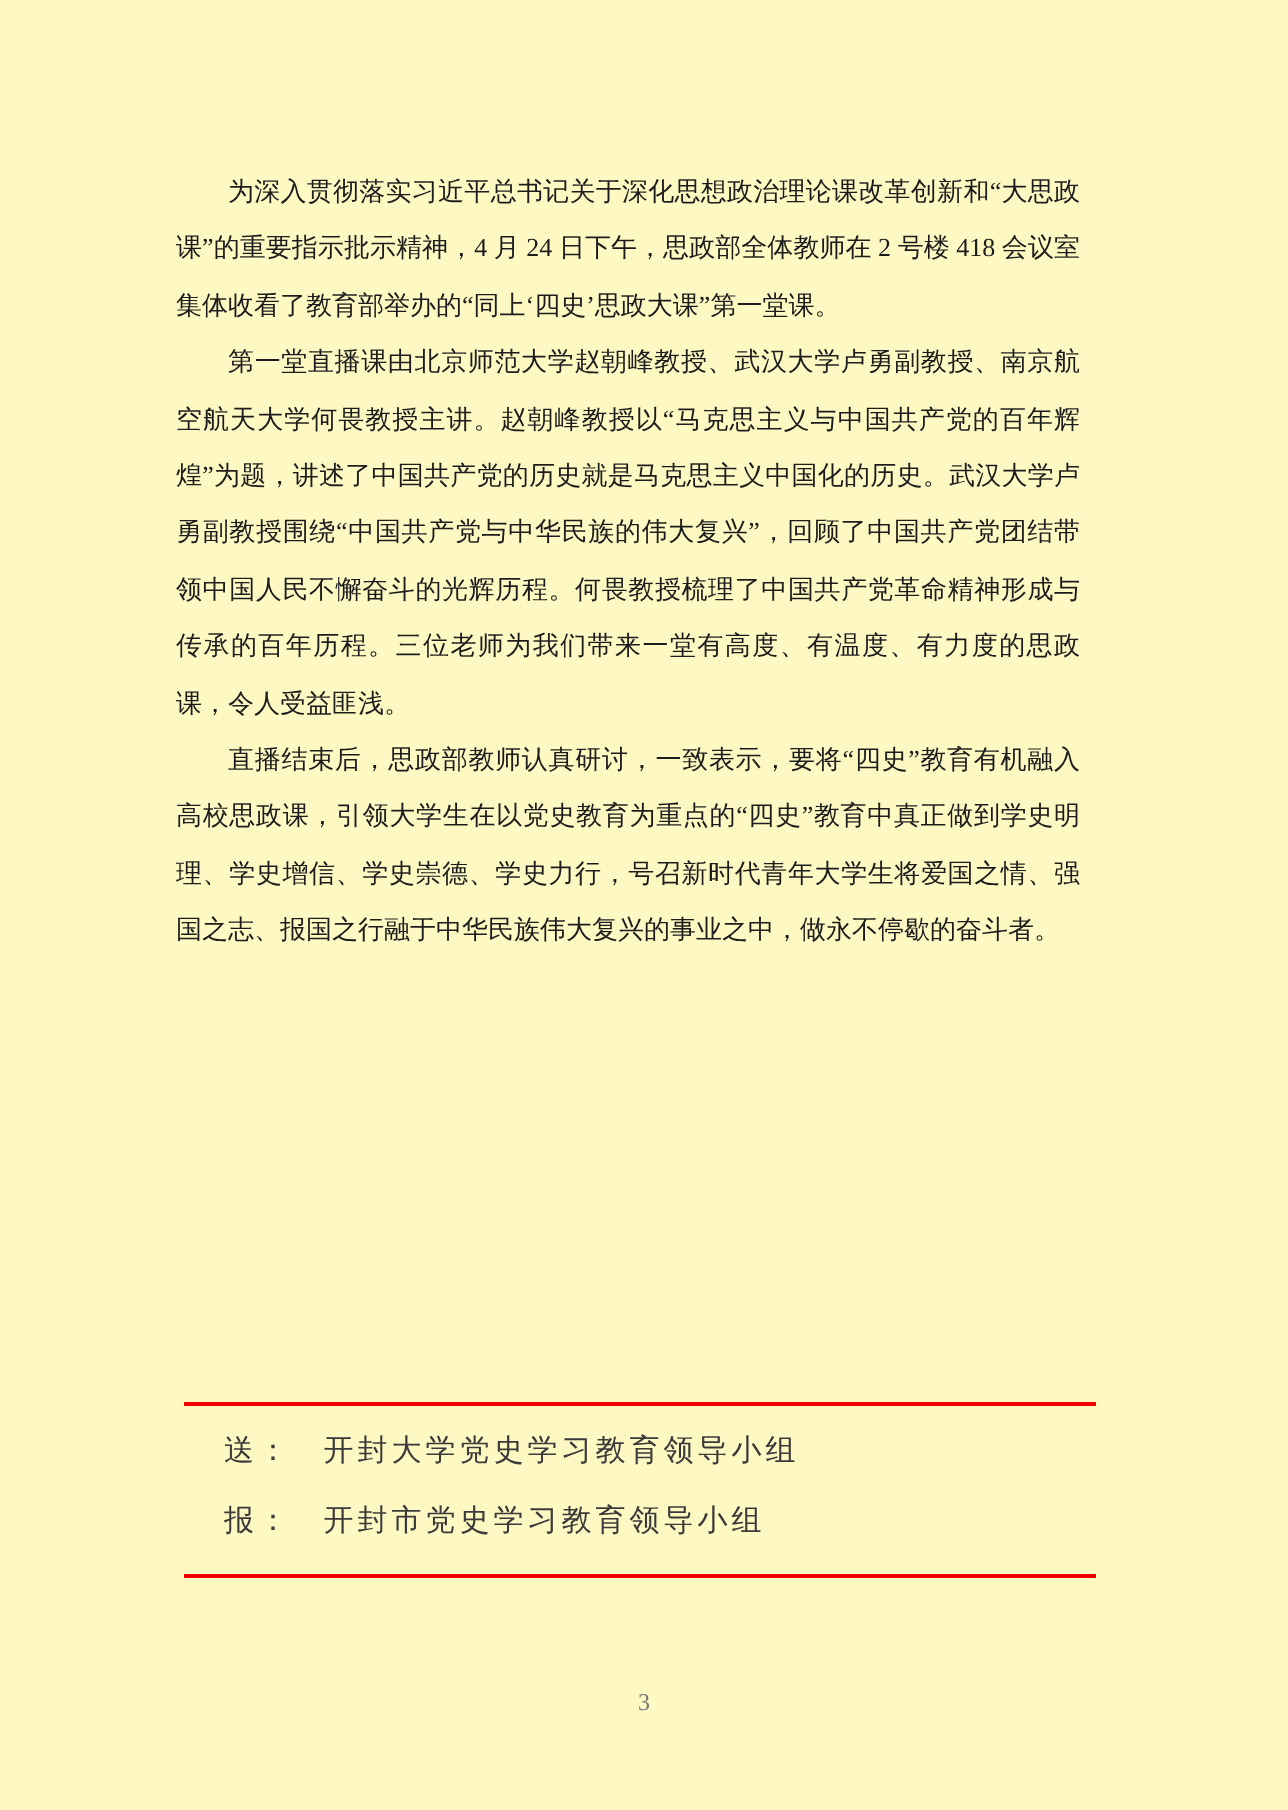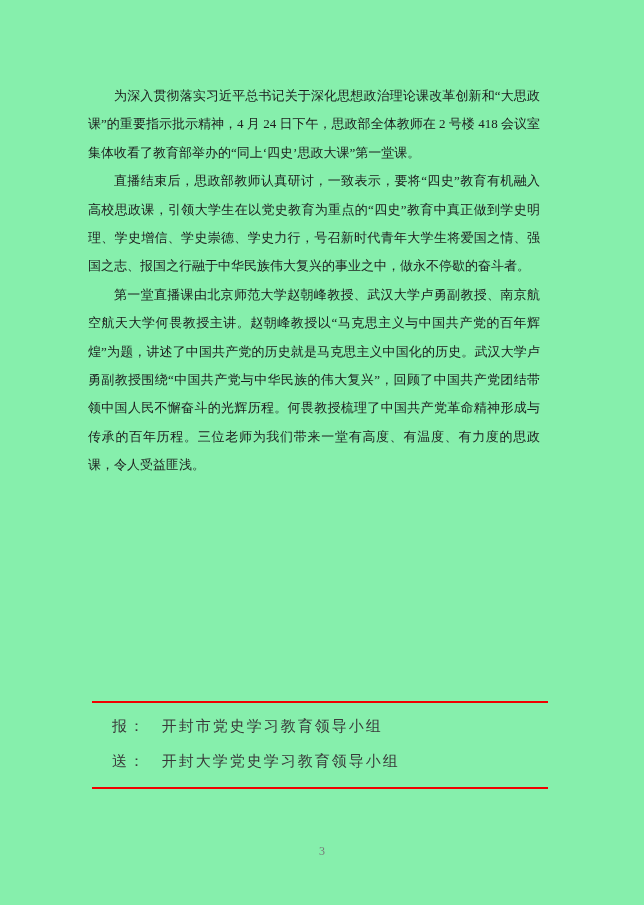--- a/index.html
+++ b/index.html
@@ -4,21 +4,21 @@
 <style>
   html, body {
     margin: 0;
     padding: 0;
     background: #ffffff;
   }
   .page {
     position: relative;
     width: 644px;
     height: 905px;
-    background: #86efac;
+    background: #fef9c3;
     overflow: hidden;
     font-family: "Liberation Serif", "DejaVu Serif", serif;
   }
   .body-text {
     position: absolute;
     top: 82px;
     left: 88px;
     width: 452px;
     color: #1c1c1c;
     font-size: 13px;
@@ -62,30 +62,30 @@
     line-height: 16px;
   }
 </style>
 </head>
 <body>
 
 <div class="page">
 
   <div class="body-text">
     <p>为深入贯彻落实习近平总书记关于深化思想政治理论课改革创新和“大思政课”的重要指示批示精神，4 月 24 日下午，思政部全体教师在 2 号楼 418 会议室集体收看了教育部举办的“同上‘四史’思政大课”第一堂课。</p>
+    <p>第一堂直播课由北京师范大学赵朝峰教授、武汉大学卢勇副教授、南京航空航天大学何畏教授主讲。赵朝峰教授以“马克思主义与中国共产党的百年辉煌”为题，讲述了中国共产党的历史就是马克思主义中国化的历史。武汉大学卢勇副教授围绕“中国共产党与中华民族的伟大复兴”，回顾了中国共产党团结带领中国人民不懈奋斗的光辉历程。何畏教授梳理了中国共产党革命精神形成与传承的百年历程。三位老师为我们带来一堂有高度、有温度、有力度的思政课，令人受益匪浅。</p>
     <p>直播结束后，思政部教师认真研讨，一致表示，要将“四史”教育有机融入高校思政课，引领大学生在以党史教育为重点的“四史”教育中真正做到学史明理、学史增信、学史崇德、学史力行，号召新时代青年大学生将爱国之情、强国之志、报国之行融于中华民族伟大复兴的事业之中，做永不停歇的奋斗者。</p>
-    <p>第一堂直播课由北京师范大学赵朝峰教授、武汉大学卢勇副教授、南京航空航天大学何畏教授主讲。赵朝峰教授以“马克思主义与中国共产党的百年辉煌”为题，讲述了中国共产党的历史就是马克思主义中国化的历史。武汉大学卢勇副教授围绕“中国共产党与中华民族的伟大复兴”，回顾了中国共产党团结带领中国人民不懈奋斗的光辉历程。何畏教授梳理了中国共产党革命精神形成与传承的百年历程。三位老师为我们带来一堂有高度、有温度、有力度的思政课，令人受益匪浅。</p>
   </div>
 
   <div class="footer" style="border-top-color: rgb(240, 0, 0); border-bottom-color: rgb(240, 0, 0);">
     <div class="footer-row">
+      <span class="footer-label">送：</span>
+      <span class="footer-value">开封大学党史学习教育领导小组</span>
+    </div>
+    <div class="footer-row">
       <span class="footer-label">报：</span>
       <span class="footer-value">开封市党史学习教育领导小组</span>
-    </div>
-    <div class="footer-row">
-      <span class="footer-label">送：</span>
-      <span class="footer-value">开封大学党史学习教育领导小组</span>
     </div>
   </div>
 
   <div class="page-number">3</div>
 
 </div>
 
 </body></html>

